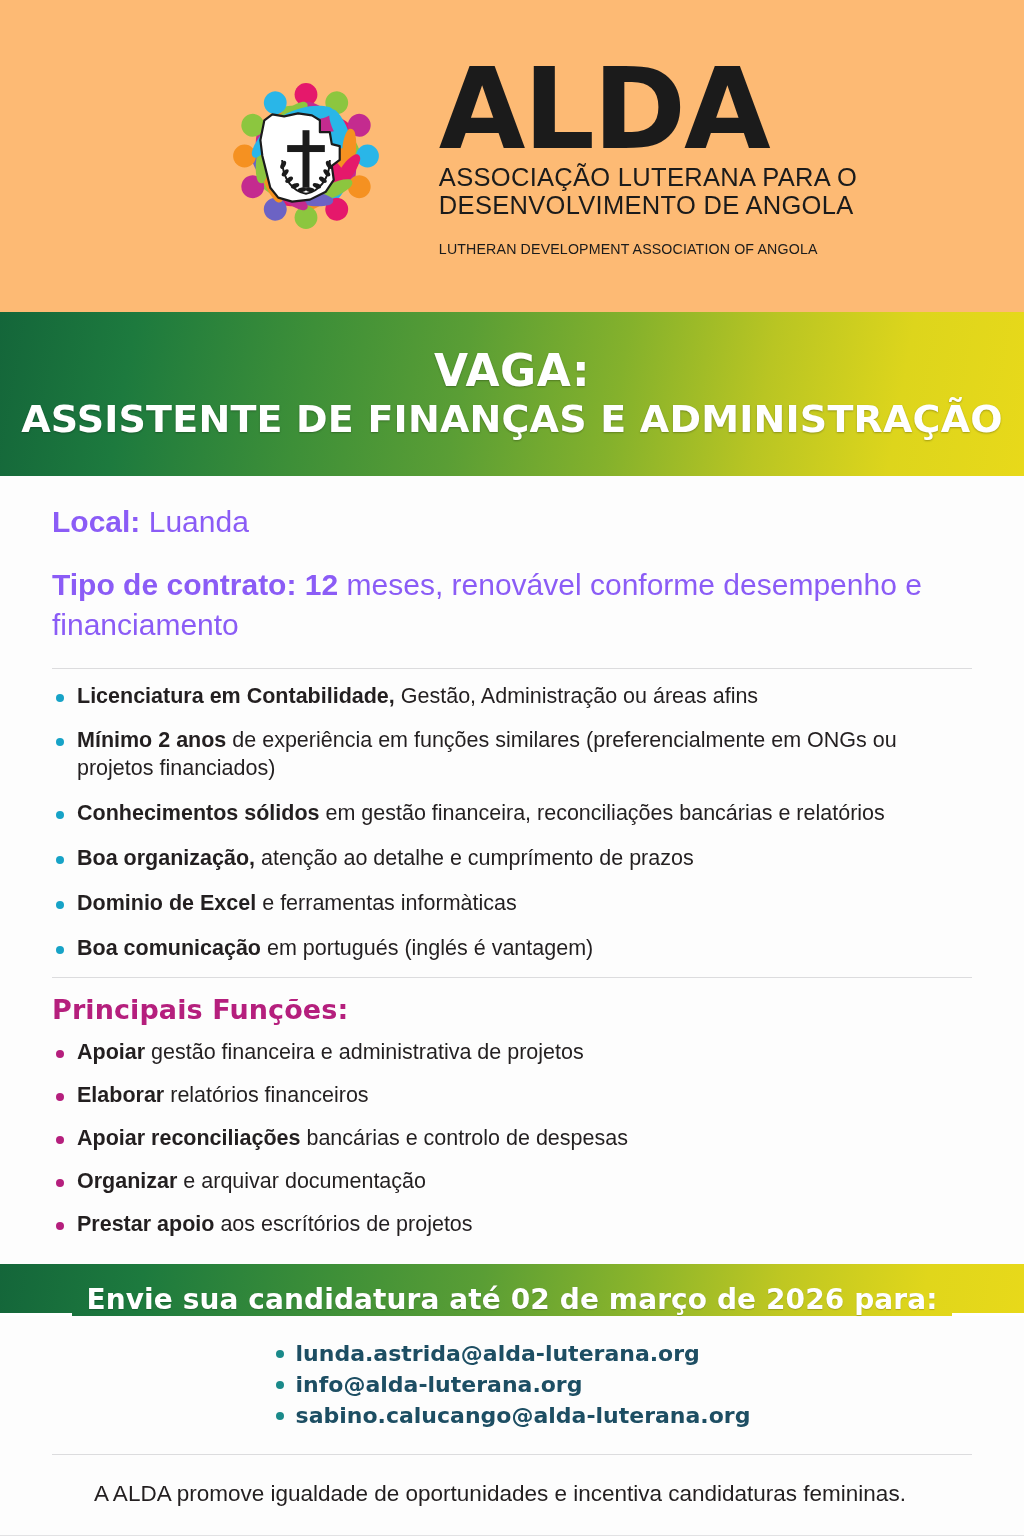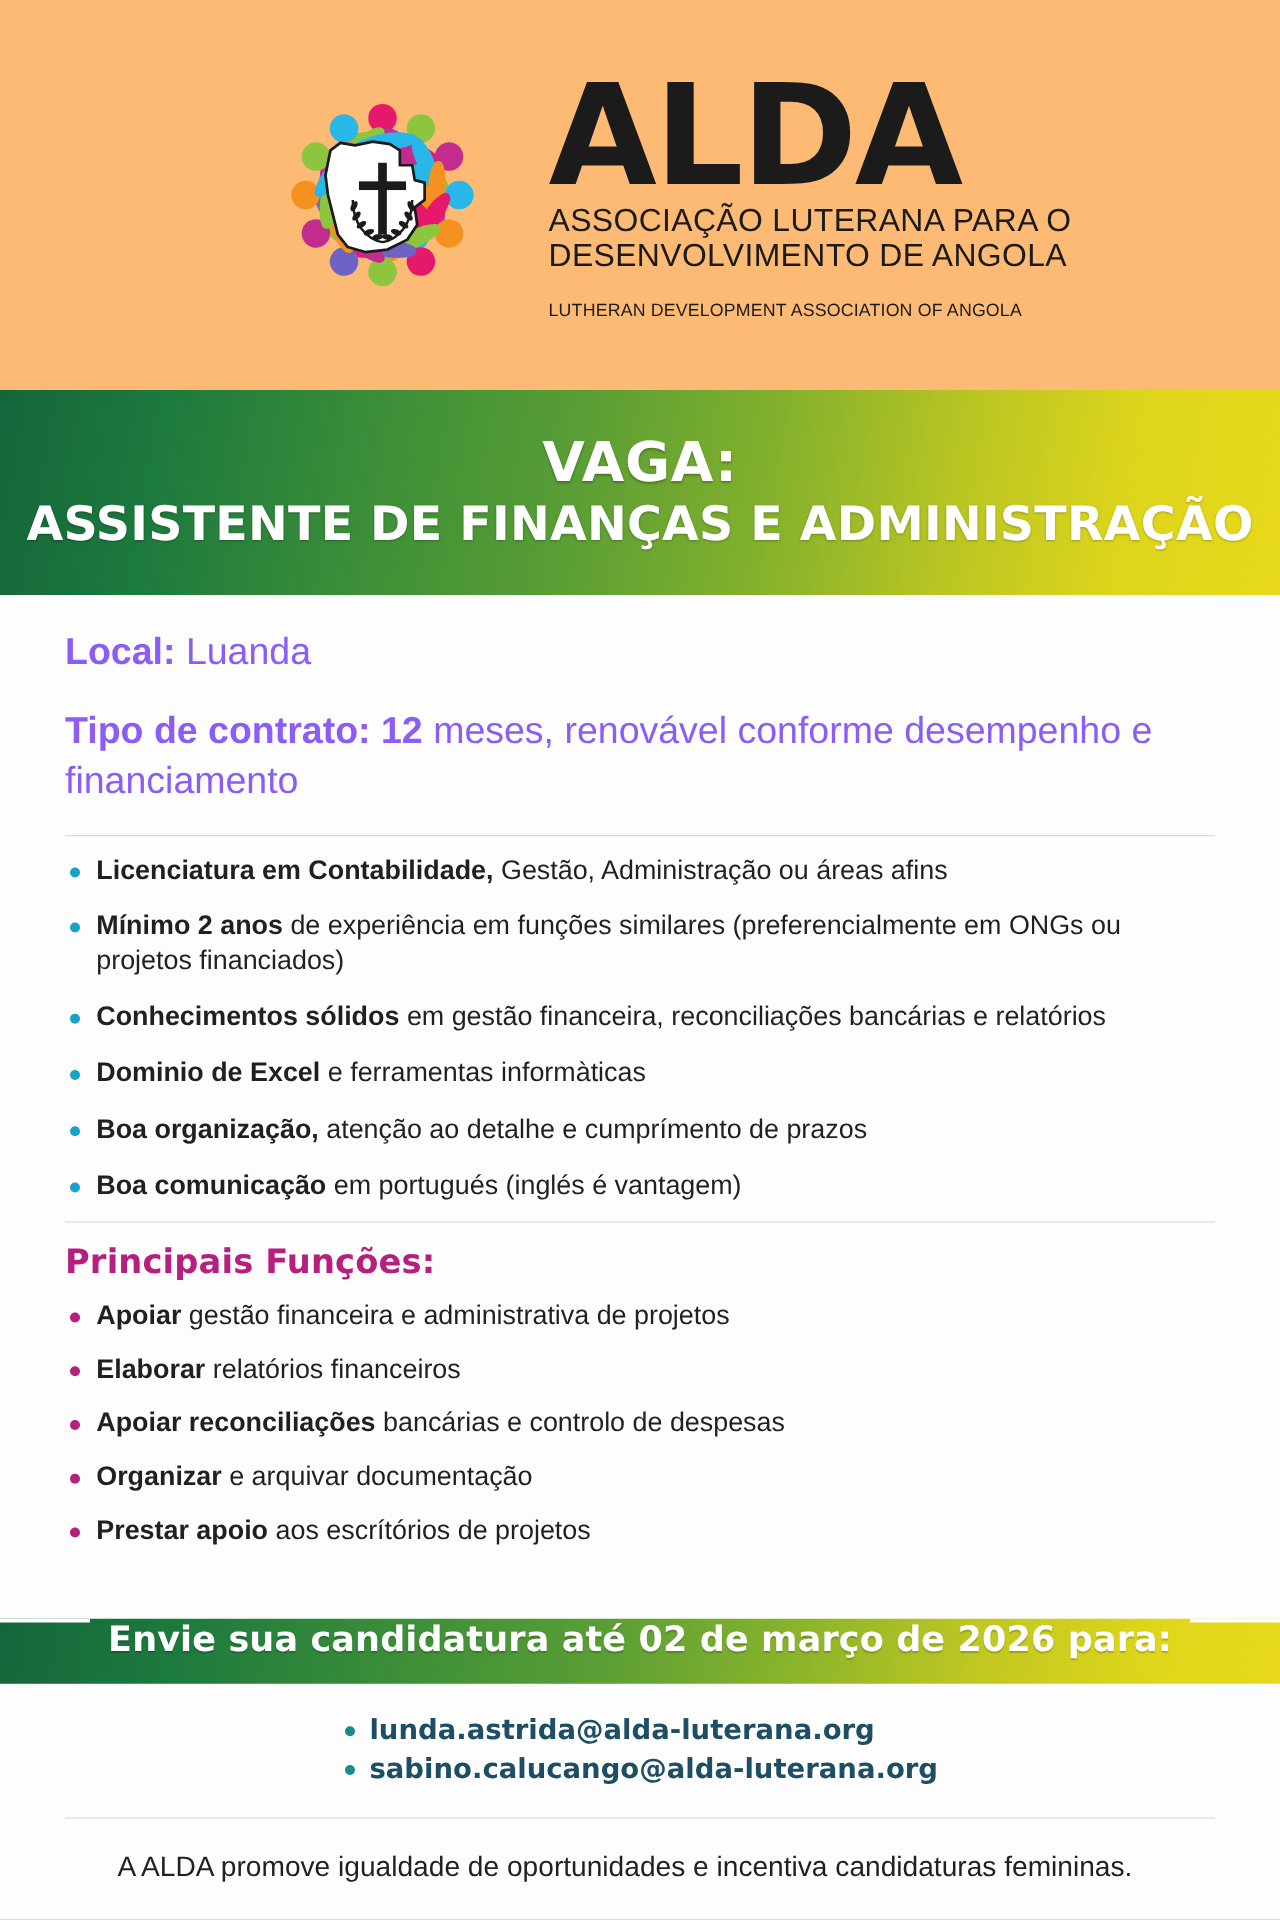--- a/index.html
+++ b/index.html
@@ -179,21 +179,21 @@
     background: linear-gradient(100deg,
         #14663a 0%,
         #1d7a3e 14%,
         #3d8f38 32%,
         #5a9e35 47%,
         #8ab42b 62%,
         #bfc722 76%,
         #e0d61b 90%,
         #e8d91a 100%);
     display: flex;
-    align-items: flex-start;
+    align-items: flex-end;
     justify-content: center;
     gap: 14px;
     color: #ffffff;
     box-sizing: border-box;
     padding: 0 18px;
   }
   .rule-line {
     width: 118px;
     height: 3px;
     background: #ffffff;
@@ -387,26 +387,26 @@
       </li>
       <li>
         <b>Mínimo 2 anos</b>
         <span>de experiência em funções similares (preferencialmente em ONGs ou projetos financiados)</span>
       </li>
       <li>
         <b>Conhecimentos sólidos</b>
         <span>em gestão financeira, reconciliações bancárias e relatórios</span>
       </li>
       <li>
+        <b>Boa organização,</b>
+        <span>atenção ao detalhe e cumprímento de prazos</span>
+      </li>
+      <li>
         <b>Dominio de Excel</b>
         <span>e ferramentas informàticas</span>
-      </li>
-      <li>
-        <b>Boa organização,</b>
-        <span>atenção ao detalhe e cumprímento de prazos</span>
       </li>
       <li>
         <b>Boa comunicação</b>
         <span>em portugués (inglés é vantagem)</span>
       </li>
     </ul>
 
     <div class="divider thin"></div>
 
     <div class="section-heading heading-fun">Principais Funções:</div>
@@ -441,20 +441,23 @@
     <span class="deadline-text">Envie sua candidatura até 02 de março de 2026 para:</span>
     <span class="rule-line"></span>
   </div>
 
   <div class="emails-wrap">
     <ul class="email-list">
       <li>
         <span>lunda.astrida@alda-luterana.org</span>
       </li>
       <li>
+        <span>info@alda-luterana.org</span>
+      </li>
+      <li>
         <span>sabino.calucango@alda-luterana.org</span>
       </li>
     </ul>
   </div>
 
   <div class="footer-divider"></div>
 
   <div class="footer-note">A ALDA promove igualdade de oportunidades e incentiva candidaturas femininas.</div>
 
   <div class="bottom-divider"></div>

